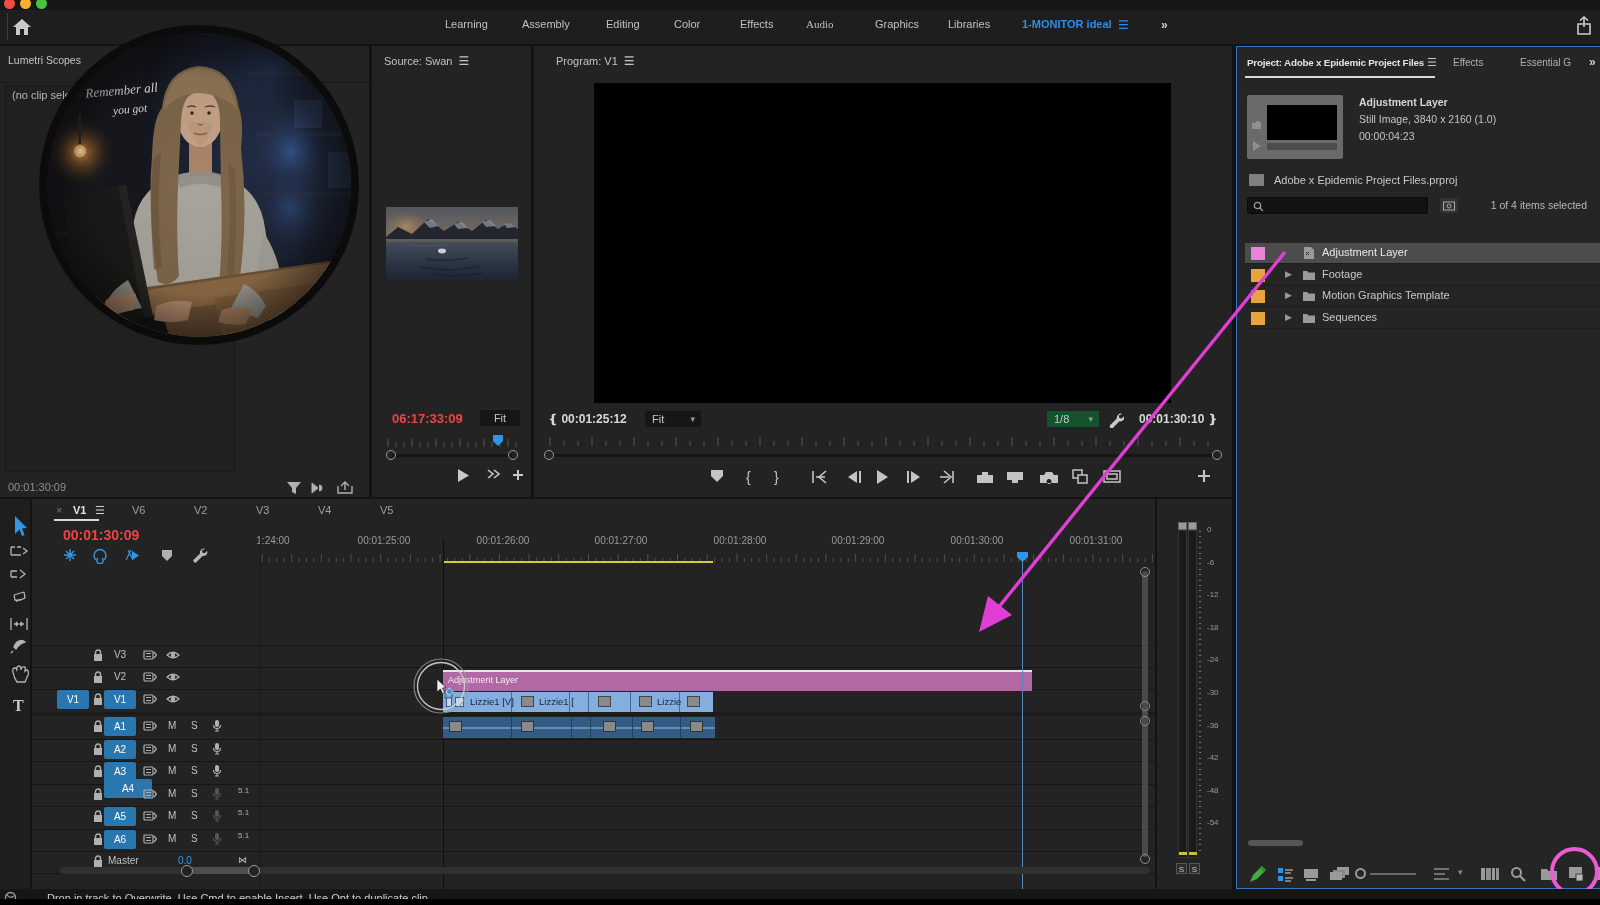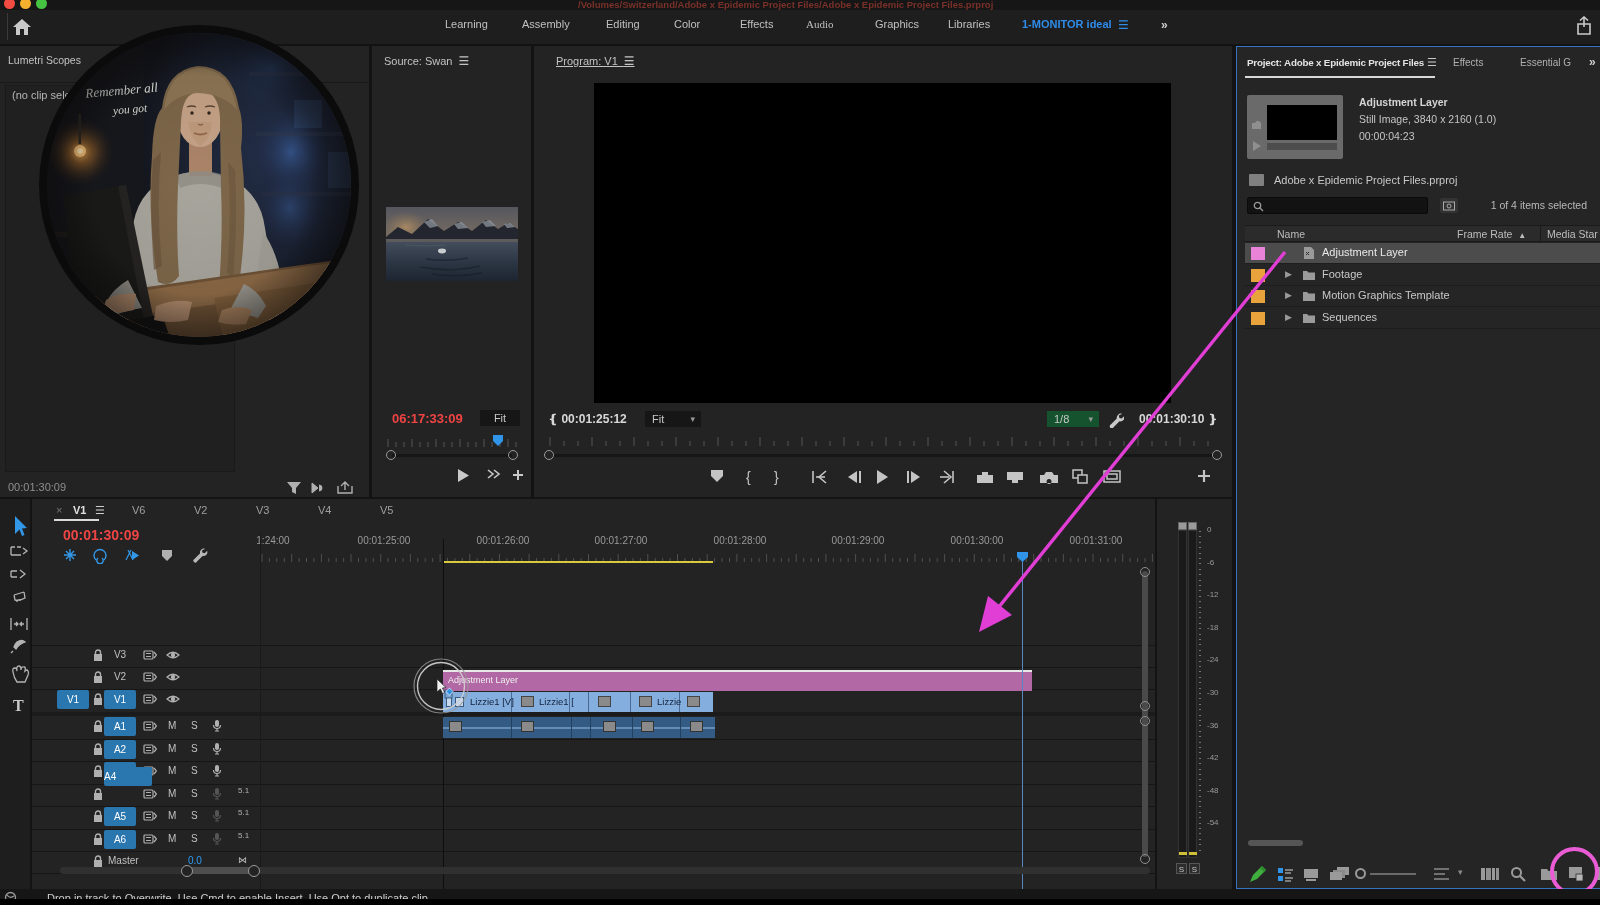--- a/index.html
+++ b/index.html
@@ -12,21 +12,20 @@
 .tc-blue { color:#ef4444; font-weight:bold; }
 </style>
 </head>
 <body>
 <div id="stage">
 
 <div class="abs" style="left:0;top:0;width:1600px;height:10px;background:#161616;">
   <div class="abs" style="left:4px;top:-2px;width:11px;height:11px;border-radius:50%;background:#f24b41;"></div>
   <div class="abs" style="left:20px;top:-2px;width:11px;height:11px;border-radius:50%;background:#f5b02e;"></div>
   <div class="abs" style="left:36px;top:-2px;width:11px;height:11px;border-radius:50%;background:#46c340;"></div>
-  <div class="abs" style="left:578px;top:-1px;width:600px;color:#7a312a;font-size:9.5px;font-weight:bold;white-space:nowrap;">/Volumes/Switzerland/Adobe x Epidemic Project Files/Adobe x Epidemic Project Files.prproj</div>
 </div>
 
 <div class="abs" style="left:0;top:10px;width:1600px;height:34px;background:#1e1e1e;">
   <div class="abs" style="left:7px;top:3px;width:1px;height:27px;background:#3a3a3a;"></div>
 
   <svg class="abs" style="left:12px;top:7px;" width="20" height="20" viewBox="0 0 20 20">
     <path d="M10 2 L19 10 L16 10 L16 18 L12 18 L12 12 L8 12 L8 18 L4 18 L4 10 L1 10 Z" fill="#c9c9c9"></path>
   </svg>
   <div class="abs" style="left:430px;top:8px;width:760px;height:18px;color:#c0c0c0;font-size:11px;">
     <span class="abs" style="left:15px;">Learning</span>
@@ -200,21 +199,21 @@
     <div class="abs" style="right:0;top:0;width:10px;height:10px;border:1.5px solid #9a9a9a;border-radius:50%;"></div>
   </div>
   <svg class="abs" style="left:84px;top:420px;" width="70" height="20" viewBox="0 0 70 20">
     <path d="M2 3 L13 9.5 L2 16 Z" fill="#c9c9c9"></path>
     <path d="M32 4 L37 8 L32 12 M38 4 L43 8 L38 12" stroke="#c9c9c9" stroke-width="1.6" fill="none"></path>
     <path d="M57 9 h10 M62 4 v10" stroke="#c9c9c9" stroke-width="2"></path>
   </svg>
 </div>
 
 <div class="panel" style="left:534px;top:46px;width:698px;height:451px;">
-  <div class="hdr abs" style="left:22px;top:8px;text-decoration:underline;">Program: V1&nbsp;&nbsp;<span style="font-size:12px;">☰</span></div>
+  <div class="hdr abs" style="left:22px;top:8px;">Program: V1&nbsp;&nbsp;<span style="font-size:12px;">☰</span></div>
   <div class="abs" style="left:60px;top:37px;width:577px;height:320px;background:#000;"></div>
   <div class="abs" style="left:14px;top:366px;color:#d8d8d8;font-size:12px;font-weight:bold;">❴ 00:01:25:12</div>
   <div class="abs" style="left:111px;top:365px;width:56px;height:16px;background:#161616;color:#c8c8c8;font-size:11px;line-height:16px;">
     <span style="margin-left:7px;">Fit</span><span style="position:absolute;right:6px;font-size:9px;color:#999;">▾</span>
   </div>
   <div class="abs" style="left:513px;top:365px;width:52px;height:16px;background:#14532d;color:#c8c8c8;font-size:11px;line-height:16px;">
     <span style="margin-left:7px;">1/8</span><span style="position:absolute;right:6px;font-size:9px;color:#999;">▾</span>
   </div>
   <svg class="abs" style="left:574px;top:366px;" width="16" height="16" viewBox="0 0 16 16">
     <path d="M14.2 1.8 a4.2 4.2 0 0 0 -5.4 4.8 l-6 6 a2 2 0 1 0 2.7 2.7 l6 -6 a4.2 4.2 0 0 0 4.8 -5.4 l-2.6 2.6 -2.3 -0.6 -0.6 -2.3 Z" fill="#c9c9c9"></path>
@@ -550,21 +549,21 @@
         <div class="abs" style="left:136px;top:200px;color:#c0c0c0;">M</div>
         <div class="abs" style="left:159px;top:200px;color:#c0c0c0;">S</div>
         <div class="abs" style="left:180px;top:199px;width:10px;height:14px;opacity:1;"><svg width="10" height="14" viewBox="0 0 10 14">
             <rect x="3" y="1" width="4" height="7" rx="2" fill="#b0b0b0"></rect>
             <path d="M1.5 6 a3.5 3.5 0 0 0 7 0 M5 9.5 V12 M3 12 h4" stroke="#b0b0b0" fill="none" stroke-width="1.2"></path>
           </svg></div>
         <div class="abs" style="left:61px;top:223px;width:10px;height:12px;"><svg width="10" height="13" viewBox="0 0 10 13">
             <rect x="1" y="5" width="8" height="7" fill="#b0b0b0"></rect>
             <path d="M2.5 5 V3.5 a2.5 2.5 0 0 1 5 0 V5" stroke="#b0b0b0" fill="none" stroke-width="1.4"></path>
           </svg></div>
-        <div class="abs" style="left:72px;top:202px;width:48px;height:19px;background:#2a76ae;color:#fff;line-height:19px;border-radius:2px;">A4</div>
+        <div class="abs" style="left:72px;top:214px;width:48px;height:19px;background:#2a76ae;color:#fff;text-align:center;line-height:19px;border-radius:2px;">A4</div>
         <div class="abs" style="left:111px;top:223px;width:14px;height:12px;"><svg width="14" height="12" viewBox="0 0 14 12">
             <rect x="1" y="2" width="9" height="8" rx="1" stroke="#b0b0b0" fill="none" stroke-width="1.2"></rect>
             <path d="M3 4.5 h5 M3 7.5 h5" stroke="#b0b0b0" stroke-width="1.2"></path>
             <path d="M11 3 l2.5 3 -2.5 3" stroke="#b0b0b0" fill="none" stroke-width="1.2"></path>
           </svg></div>
         <div class="abs" style="left:136px;top:223px;color:#c0c0c0;">M</div>
         <div class="abs" style="left:159px;top:223px;color:#c0c0c0;">S</div>
         <div class="abs" style="left:180px;top:222px;width:10px;height:14px;opacity:0.35;"><svg width="10" height="14" viewBox="0 0 10 14">
             <rect x="3" y="1" width="4" height="7" rx="2" fill="#b0b0b0"></rect>
             <path d="M1.5 6 a3.5 3.5 0 0 0 7 0 M5 9.5 V12 M3 12 h4" stroke="#b0b0b0" fill="none" stroke-width="1.2"></path>
@@ -602,21 +601,21 @@
         <div class="abs" style="left:180px;top:267px;width:10px;height:14px;opacity:0.35;"><svg width="10" height="14" viewBox="0 0 10 14">
             <rect x="3" y="1" width="4" height="7" rx="2" fill="#b0b0b0"></rect>
             <path d="M1.5 6 a3.5 3.5 0 0 0 7 0 M5 9.5 V12 M3 12 h4" stroke="#b0b0b0" fill="none" stroke-width="1.2"></path>
           </svg></div>
         <div class="abs" style="left:206px;top:266px;color:#b0b0b0;font-size:8px;">5.1</div>
         <div class="abs" style="left:61px;top:290px;width:10px;height:12px;"><svg width="10" height="13" viewBox="0 0 10 13">
             <rect x="1" y="5" width="8" height="7" fill="#b0b0b0"></rect>
             <path d="M2.5 5 V3.5 a2.5 2.5 0 0 1 5 0 V5" stroke="#b0b0b0" fill="none" stroke-width="1.4"></path>
           </svg></div>
         <div class="abs" style="left:76px;top:290px;color:#c0c0c0;">Master</div>
-        <div class="abs" style="left:156px;top:290px;color:#2f9bf2;text-align:right;">0.0</div>
+        <div class="abs" style="left:146px;top:290px;color:#2f9bf2;text-align:right;">0.0</div>
         <div class="abs" style="left:206px;top:290px;color:#c0c0c0;font-size:9px;">⋈</div>
       </div>
 
   <div class="abs" style="left:411px;top:40px;width:1px;height:350px;background:#0e0e0e;"></div>
 
   <div class="abs" style="left:411px;top:171px;width:589px;height:21px;background:#b168a4;border-top:2px solid #e8e8e8;">
     <span style="position:absolute;left:5px;top:3px;color:#f0f0f0;font-size:9px;">Adjustment Layer</span>
   </div>
   <div class="abs" style="left:411px;top:193px;width:270px;height:20px;background:#83aedd;">
     <div class="abs" style="left:68px;top:0;width:1px;height:20px;background:#4a6a94;"></div>
@@ -723,26 +722,20 @@
     </svg>
   </div>
   <div class="abs" style="left:203px;top:151px;width:18px;height:15px;background:#333;border-radius:2px;">
     <svg class="abs" style="left:3px;top:2px;" width="12" height="11" viewBox="0 0 12 11">
       <rect x="0.5" y="2" width="11" height="8" stroke="#aaa" fill="none"></rect>
       <circle cx="6" cy="6" r="2" stroke="#aaa" fill="none"></circle>
     </svg>
   </div>
   <div class="abs" style="left:0px;top:152px;width:357px;color:#b8b8b8;font-size:10.5px;text-align:right;padding-right:7px;">1 of 4 items selected</div>
 
-  <div class="abs" style="left:8px;top:178px;width:356px;height:17px;background:#2b2b2b;border-top:1px solid #1a1a1a;border-bottom:1px solid #1a1a1a;color:#bdbdbd;font-size:10.5px;">
-    <span class="abs" style="left:32px;top:2px;">Name</span>
-    <span class="abs" style="left:212px;top:2px;">Frame Rate&nbsp;&nbsp;<span style="font-size:8px;">▲</span></span>
-    <span class="abs" style="left:302px;top:2px;">Media Star</span>
-    <div class="abs" style="left:295px;top:0;width:1px;height:17px;background:#1a1a1a;"></div>
-  </div>
 
   <div id="rows" class="abs" style="left:8px;top:196px;width:356px;font-size:11px;color:#c8c8c8;">
         <div class="abs" style="left:0;top:0px;width:356px;height:21px;background:#4c4c4c;border-bottom:1px solid #1d1d1d;">
           <div class="abs" style="left:6px;top:4px;width:14px;height:13px;background:#e983d8;"></div>
           <svg class="abs" style="left:58px;top:3px;" width="12" height="14" viewBox="0 0 12 14">
             <path d="M1 1 h7 l3 3 v9 H1 Z" fill="#9a9a9a"></path>
             <path d="M3 6 l3 3 M6 6 l-3 3" stroke="#333" stroke-width="1"></path>
           </svg>
           <div class="abs" style="left:77px;top:3px;color:#e8e8e8;">Adjustment Layer</div>
         </div>

